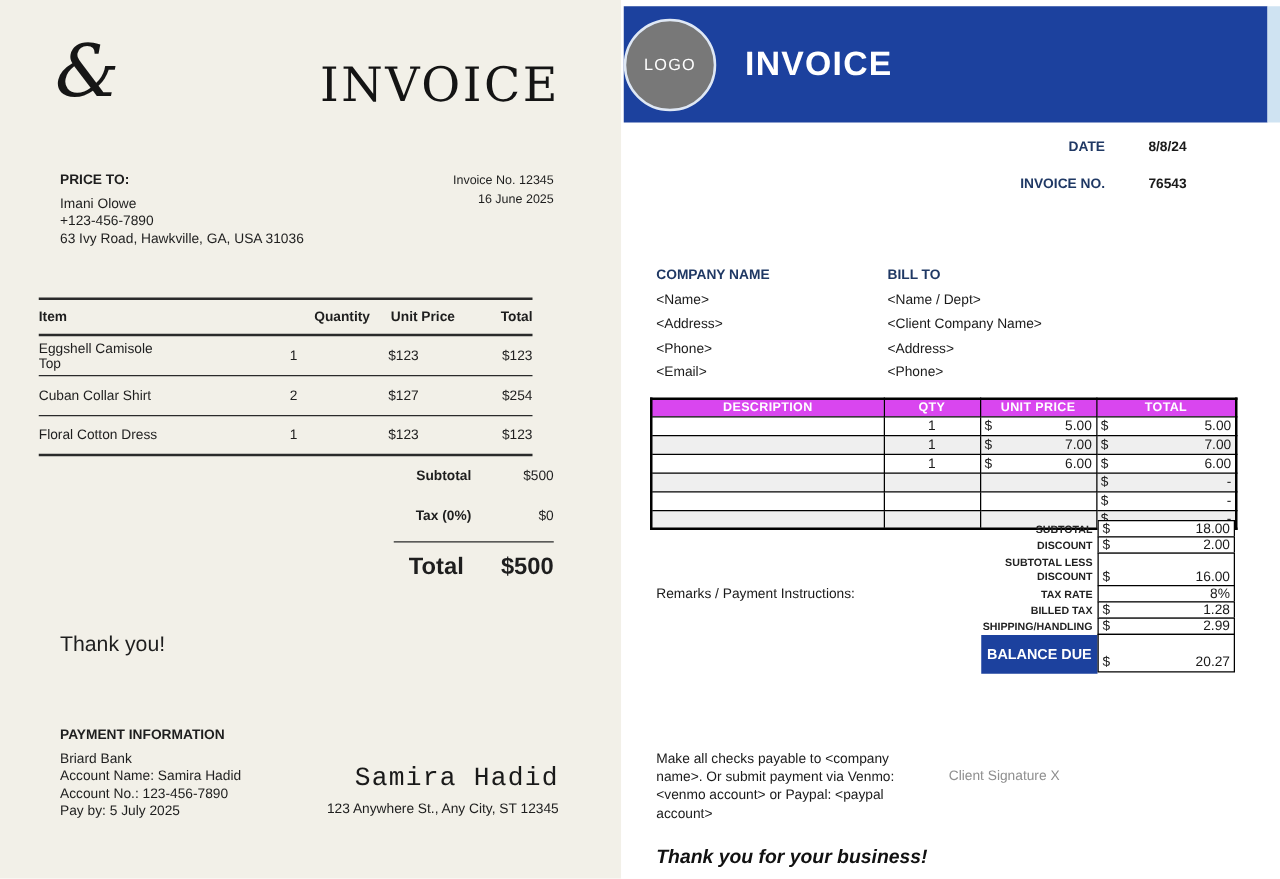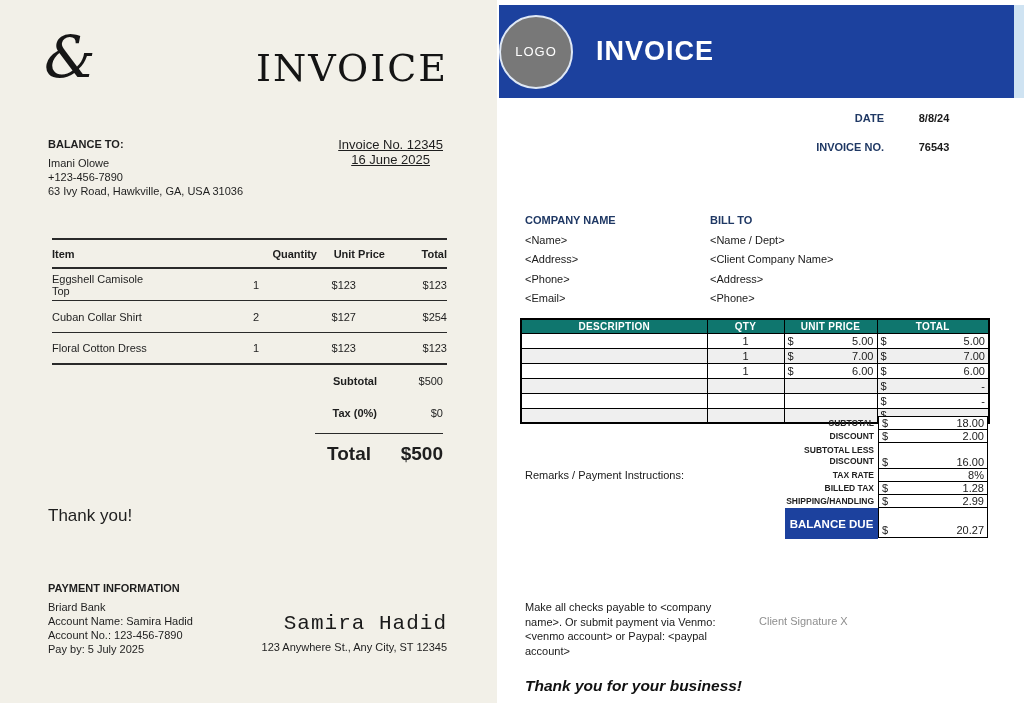--- a/index.html
+++ b/index.html
@@ -6,22 +6,22 @@
   html,body { width:1024px; height:703px; }
   body { font-family:"Liberation Sans", sans-serif; }
   .canvas { position:relative; width:1024px; height:703px; overflow:hidden; background:#ffffff; }
 
   
   .left-page { position:absolute; left:0; top:0; width:497px; height:703px; background:#f2f0e8; color:#1e1e1e; }
   .l-logo { position:absolute; left:44px; top:28px; font-family:"DejaVu Serif", serif; font-style:italic; font-size:58px; line-height:1; color:#161616; }
   .l-title { position:absolute; right:49px; top:46px; font-family:"DejaVu Serif", serif; font-size:38px; letter-spacing:2px; color:#141414; font-weight:400; }
   .l-billed { position:absolute; left:48px; top:137px; font-size:11px; line-height:14px; }
   .l-billed .hd { font-weight:bold; margin-bottom:5px; font-size:11px; }
-  .l-meta { position:absolute; right:54px; top:137px; font-size:13px; line-height:15px; text-align:center;text-decoration:underline; }
-  .l-table { position:absolute; left:52px; top:238px; width:395px; }
+  .l-meta { position:absolute; right:54px; top:137px; font-size:10px; line-height:15px; text-align:right; }
+  .l-table { position:absolute; left:31px; top:238px; width:395px; }
   .l-tbl-head { display:flex; border-top:2px solid #2a2a2a; border-bottom:2px solid #2a2a2a; font-weight:bold; font-size:11px; align-items:center; height:31px; }
   .l-row { display:flex; font-size:11px; align-items:center; height:32px; border-bottom:1px solid #2a2a2a;gap:29px; }
   .l-row.last { border-bottom:2px solid #2a2a2a; }
   .c-item { flex:1; text-align:left; }
   .c-qty { width:70px; text-align:right; }
   .c-unit { width:68px; text-align:right; }
   .c-total { width:62px; text-align:right; }
   .l-totals { position:absolute; right:54px; top:365px; width:200px; }
   .l-sub-row { display:flex; justify-content:flex-end; align-items:center; height:32px; font-size:11px; }
   .l-sub-row .lbl { font-weight:bold; width:120px; text-align:right; }
@@ -46,21 +46,21 @@
   .r-meta { position:absolute; left:0; top:112px; width:527px; font-size:11px; }
   .r-meta-row { display:flex; justify-content:flex-end; margin-bottom:17px; }
   .r-meta-row .lbl { font-weight:bold; color:#1f3864; width:120px; text-align:right; }
   .r-meta-row .val { font-weight:bold; color:#1a1a1a; width:100px; text-align:center; margin-right:40px; }
   .r-terms { position:absolute; left:25px; top:185px; width:480px; text-align:center; font-size:11px; color:#1f3864; }
   .r-parties { position:absolute; left:28px; top:211px; display:flex; font-size:11px; }
   .r-party { line-height:19.5px; }
   .r-party .hd { font-weight:bold; color:#1f3864; }
   .r-party.company { width:185px; }
   .r-table { position:absolute; left:23px; top:318px; width:468px; border:2px solid #000; border-collapse:collapse; table-layout:fixed; }
-  .r-table th { background:#0f766e; color:#ffffff; font-size:10px; font-weight:bold; height:14px; border:1px solid #000; letter-spacing:0.3px; }
+  .r-table th { background:#d946ef; color:#ffffff; font-size:10px; font-weight:bold; height:14px; border:1px solid #000; letter-spacing:0.3px; }
   .r-table td { border:1px solid #000; height:15px; font-size:11px; padding:0 3px; }
   .r-table tr.alt td { background:#efefef; }
   .col-desc { width:186px; } .col-qty { width:77px; } .col-unit { width:93px; } .col-tot { width:112px; }
   .money { display:flex; justify-content:space-between; }
   .qty-cell { text-align:center; }
   .r-totals { position:absolute; left:23px; top:417px; width:468px; }
   .rt-row { display:flex; justify-content:flex-end; align-items:flex-end; }
   .rt-row .lbl { width:170px; text-align:right; font-size:8.5px; font-weight:bold; color:#222222; padding-right:4px; line-height:11px; align-self:center; }
   .rt-row .amt { width:110px; border:1px solid #000; margin-top:-1px; font-size:11px; display:flex; justify-content:space-between; align-items:flex-end; padding:0 3px; height:14px; background:#ffffff; }
   .rt-row .amt.tall { height:27px; }
@@ -76,21 +76,21 @@
 </head>
 <body>
 
 <div class="canvas">
 
   <section class="left-page">
     <div class="l-logo">&amp;</div>
     <div class="l-title">INVOICE</div>
 
     <div class="l-billed">
-      <div class="hd">BALANCE TO:</div>
+      <div class="hd">PRICE TO:</div>
       <div>Imani Olowe</div>
       <div>+123-456-7890</div>
       <div>63 Ivy Road, Hawkville, GA, USA 31036</div>
     </div>
 
     <div class="l-meta">
       <div>Invoice No. 12345</div>
       <div>16 June 2025</div>
     </div>
 

